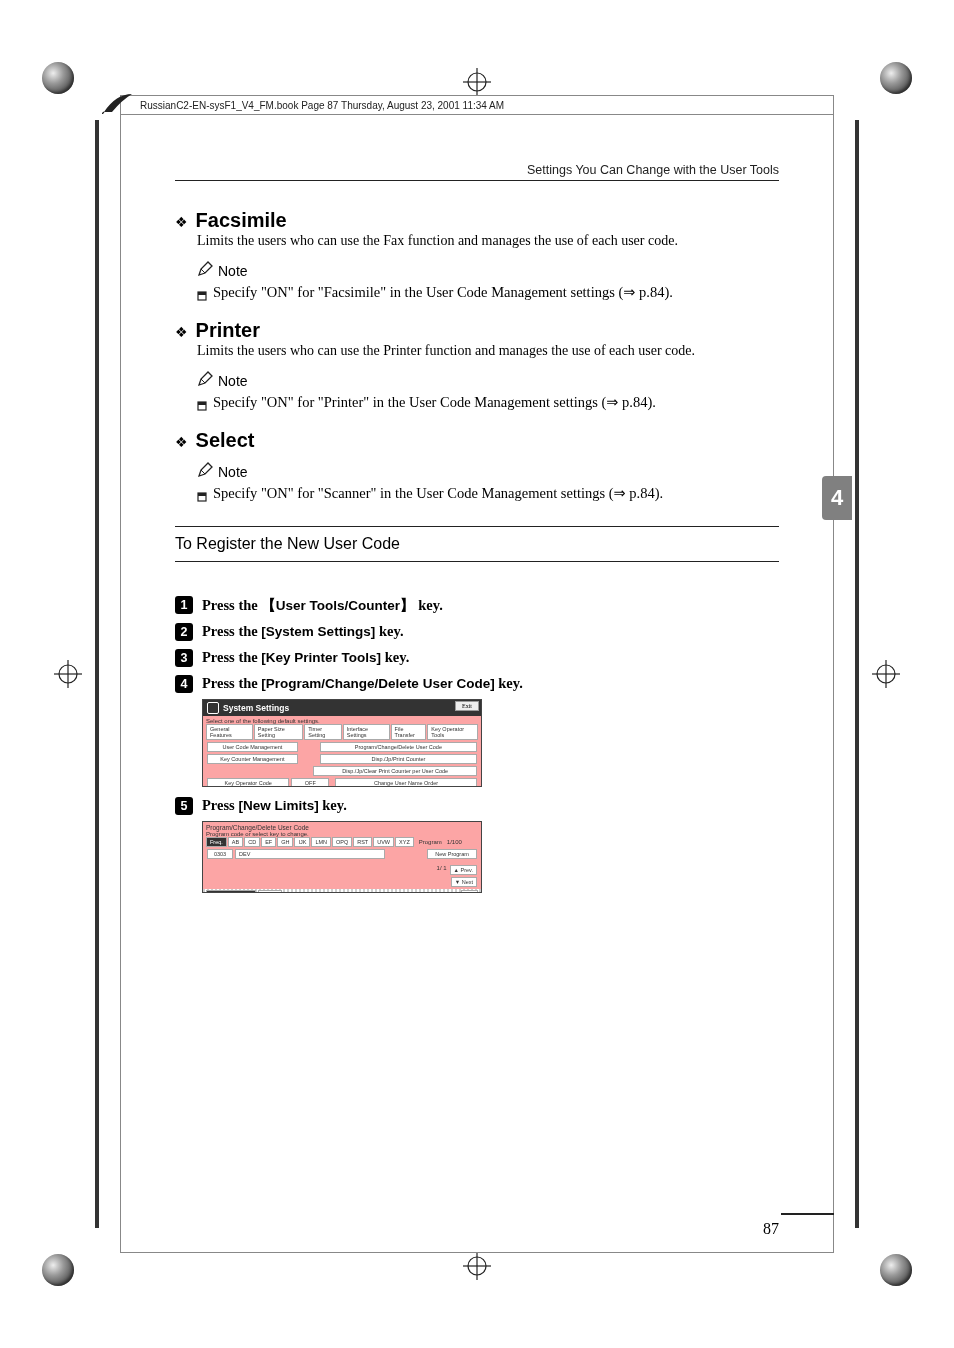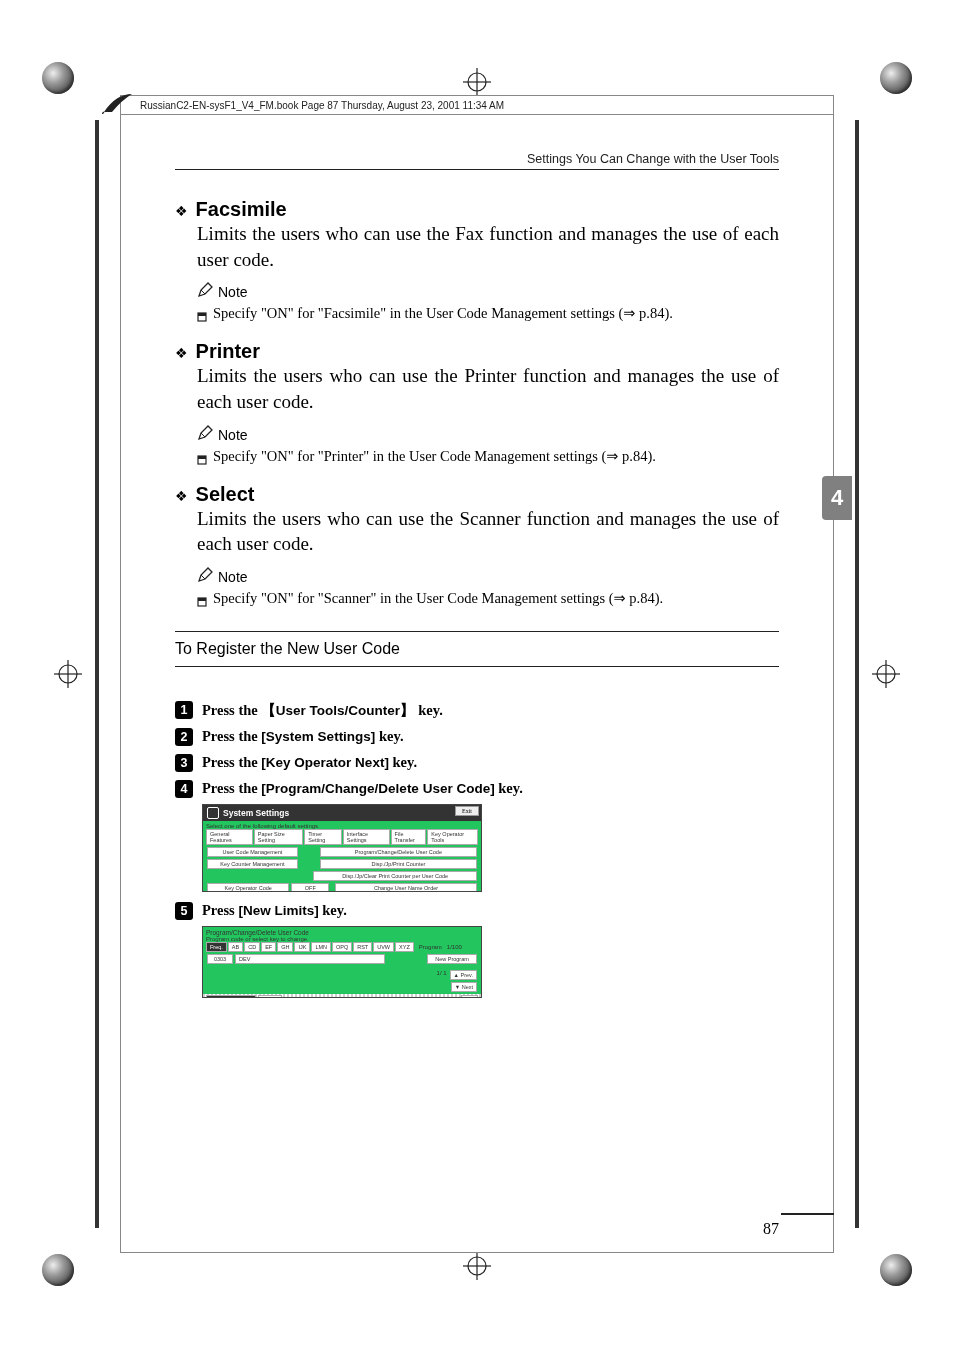--- a/index.html
+++ b/index.html
@@ -63,21 +63,21 @@
   }
   .header-quill {
     position: absolute;
     left: 102px;
     top: 92px;
   }
   .content {
     position: absolute;
     left: 175px;
     right: 175px;
-    top: 152px;
+    top: 163px;
   }
   .running-head {
     text-align: right;
     font-family: Arial, sans-serif;
     font-size: 12.5px;
     color: #222;
     border-bottom: 1px solid #222;
     padding-bottom: 3px;
     margin-bottom: 28px;
   }
@@ -91,21 +91,21 @@
     margin-right: 8px;
     flex-shrink: 0;
     line-height: 1;
   }
   .sec-title {
     font-family: Arial, sans-serif;
     font-weight: bold;
     font-size: 20px;
   }
   .body-p {
-    font-size: 19px;
+    font-size: 14px;
     line-height: 1.35;
     margin-left: 22px;
     text-align: justify;
   }
   .note-row {
     display: flex;
     align-items: center;
     margin-left: 22px;
     margin-top: 10px;
     margin-bottom: 2px;
@@ -176,21 +176,21 @@
   .step-key-bracket {
     font-family: Arial, sans-serif;
     font-weight: bold;
     font-size: 14.5px;
   }
   .screenshot-placeholder {
     margin-left: 27px;
     margin-top: 6px;
     margin-bottom: 10px;
     border: 1px solid #444;
-    background: #22c55e;
+    background: #fca5a5;
     position: relative;
     overflow: hidden;
   }
   .sp1 { width: 280px; height: 88px; }
   .sp2 { width: 280px; height: 72px; }
   .sp-title {
     background: #333; color: #fff;
     font-family: Arial, sans-serif;
     font-weight: bold;
     font-size: 8.5px;
@@ -345,21 +345,20 @@
           <rect x="1" y="1" width="8" height="3" fill="#222"></rect>
         </svg>
     </span>
     <span class="bullet-text">Specify "ON" for "Printer" in the User Code Management settings (⇒ p.84).</span>
   </div>
 
   <div class="diamond-row">
     <span class="diamond-icon">❖</span>
     <span class="sec-title">Select</span>
   </div>
-  <p class="body-p">Limits the users who can use the Scanner function and manages the use of each user code.</p>
   <div class="note-row">
     <span class="pencil-icon">
       <svg width="16" height="16" viewBox="0 0 16 16">
           <path d="M2 14 L4 8 L11 1 L15 5 L8 12 L2 14 Z" fill="none" stroke="#222" stroke-width="1.3"></path>
           <path d="M4 8 L8 12" stroke="#222" stroke-width="1"></path>
         </svg>
     </span>
     <span class="note-label">Note</span>
   </div>
   <div class="bullet-row">
@@ -384,21 +383,21 @@
   <div class="step-row">
     <span class="step-badge">2</span>
     <span class="step-text">
       <span>Press the </span><span class="step-key-bold">[System Settings]</span><span> key.</span>
     </span>
   </div>
 
   <div class="step-row">
     <span class="step-badge">3</span>
     <span class="step-text">
-      <span>Press the </span><span class="step-key-bold">[Key Operator Next]</span><span> key.</span>
+      <span>Press the </span><span class="step-key-bold">[Key Printer Tools]</span><span> key.</span>
     </span>
   </div>
 
   <div class="step-row">
     <span class="step-badge">4</span>
     <span class="step-text">
       <span>Press the </span><span class="step-key-bold">[Program/Change/Delete User Code]</span><span> key.</span>
     </span>
   </div>
 

